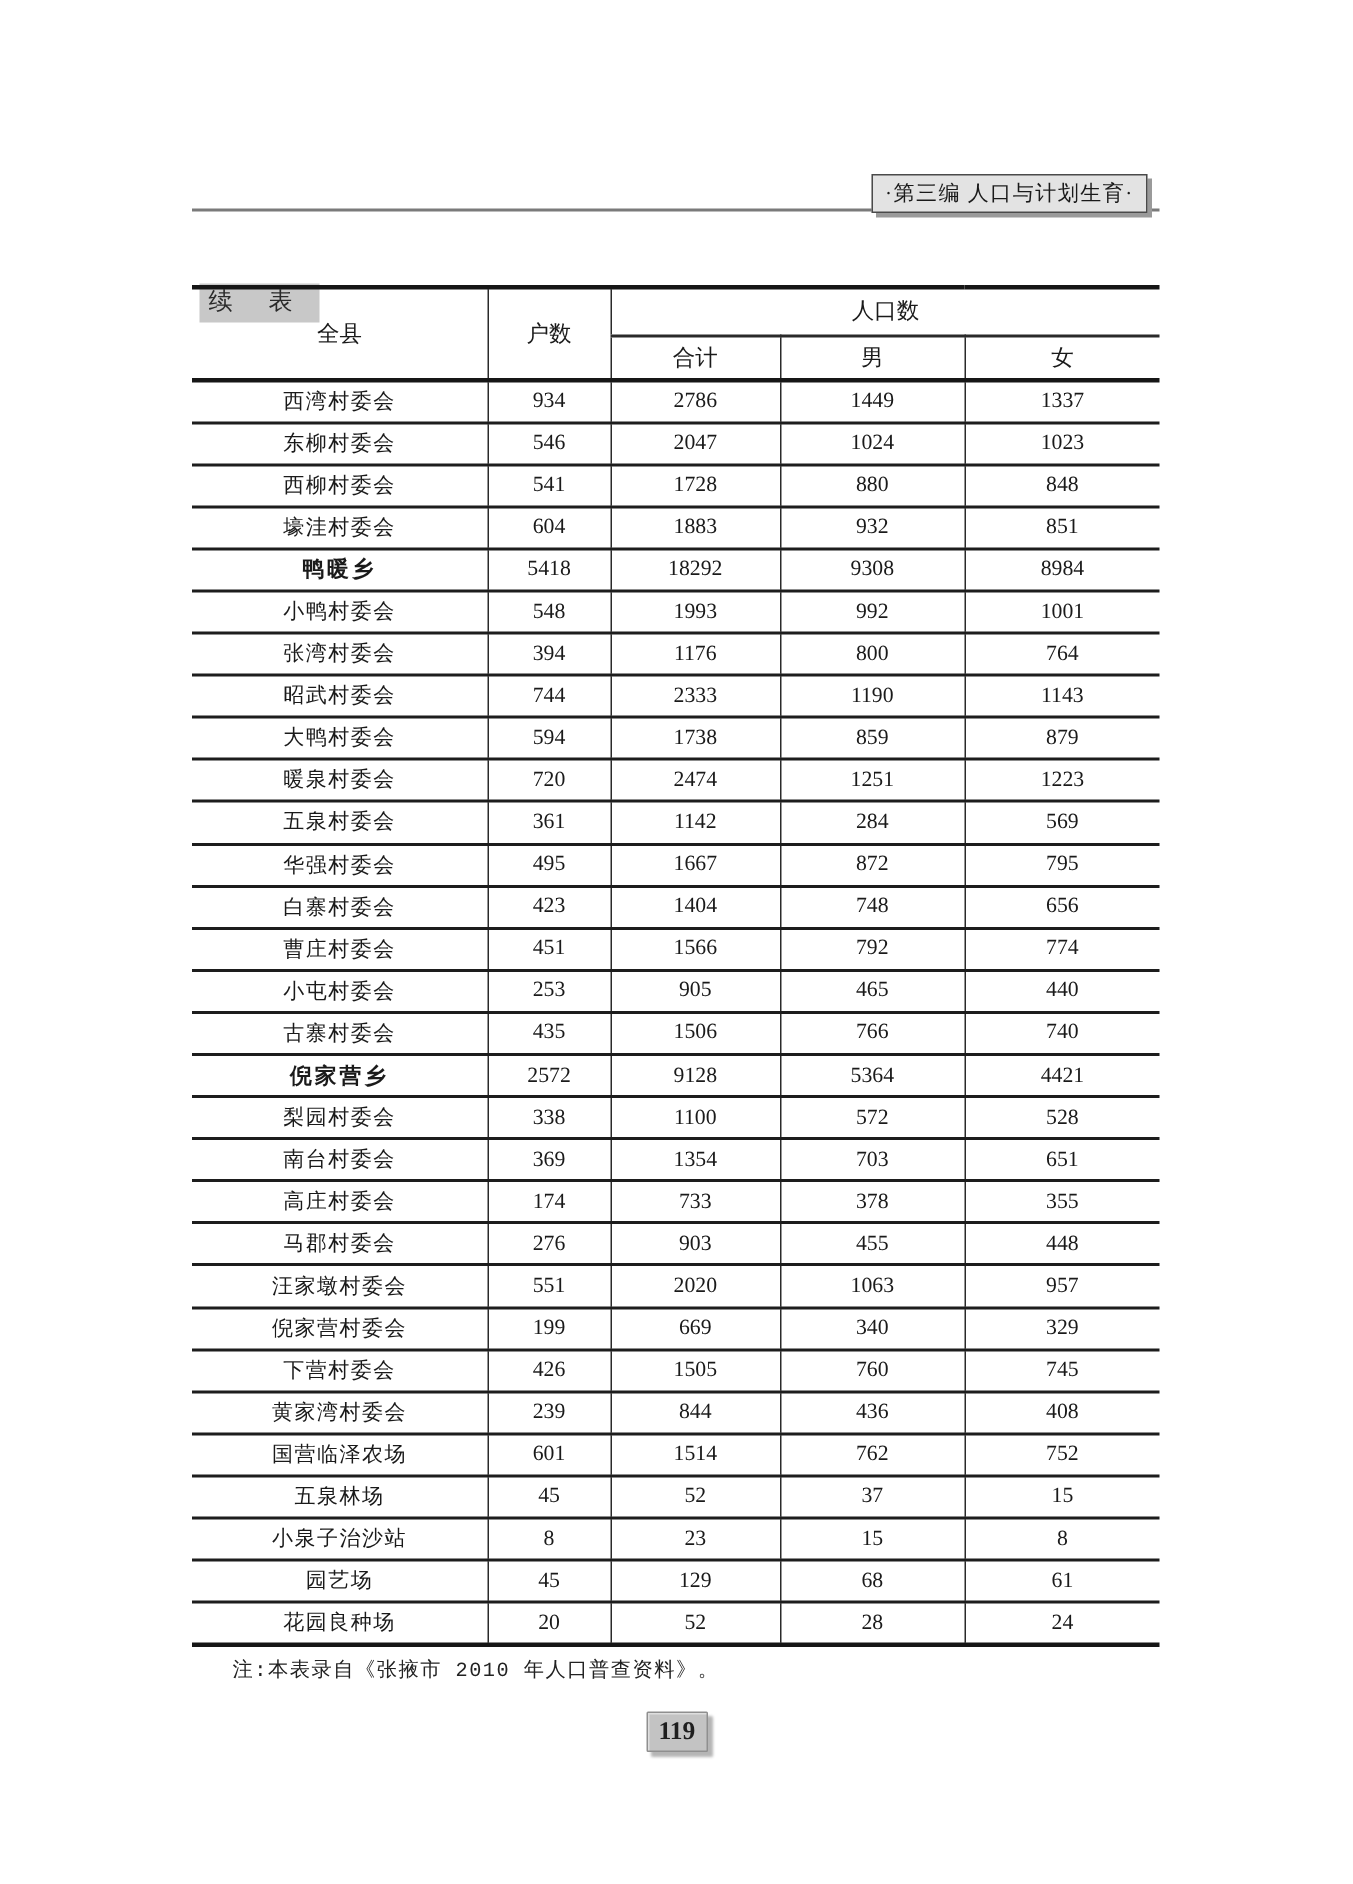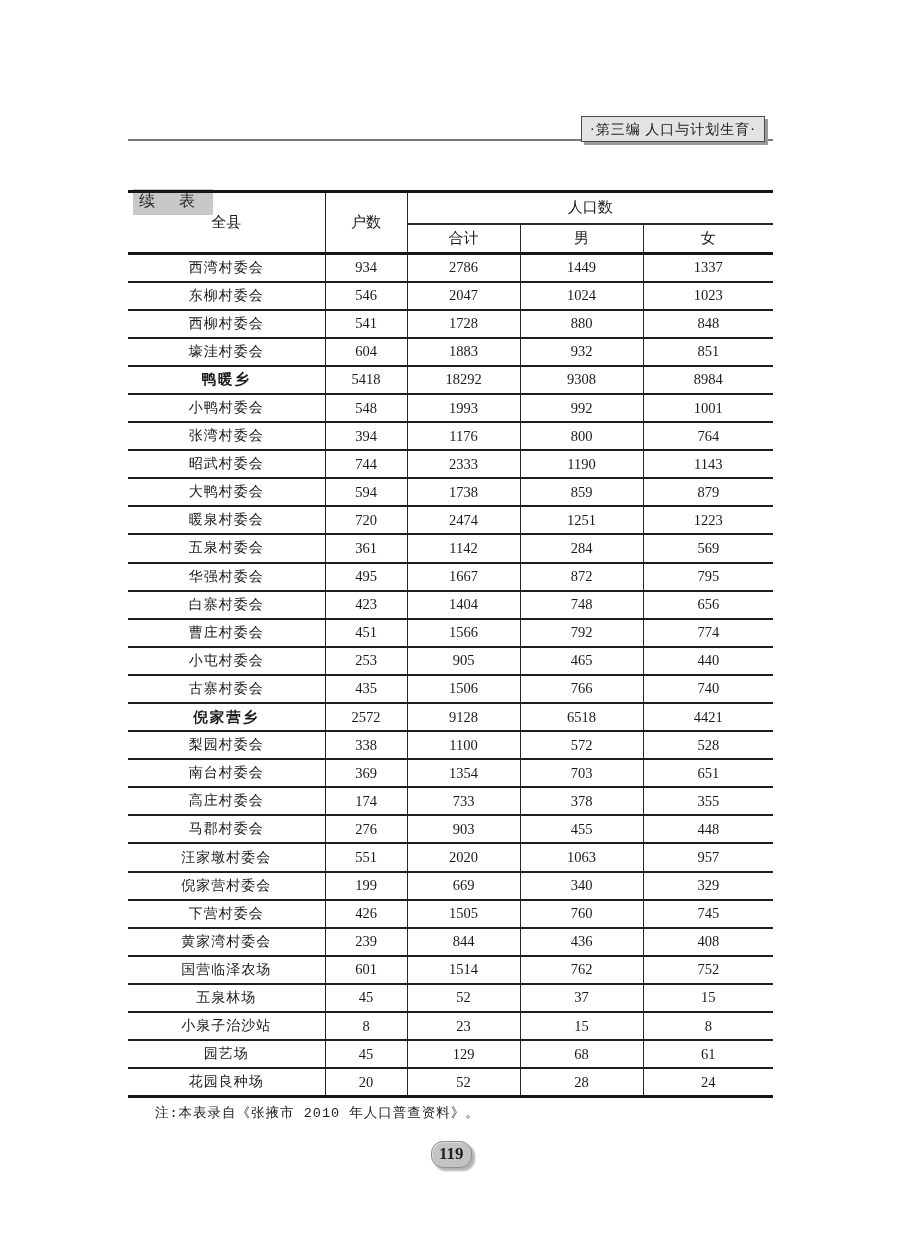--- a/index.html
+++ b/index.html
@@ -116,21 +116,21 @@
   .page-number {
     position: absolute;
     left: 431px;
     top: 1141px;
     min-width: 38px;
     box-sizing: border-box;
     padding: 2px 7px 3px 7px;
     text-align: center;
     background: #c3c3c3;
     border: 1px solid #8f8f8f;
-    border-radius: 12px;
+    border-radius: 1px;
     box-shadow: 3px 3px 2px #b5b5b5, inset 1px 1px 0 #dedede;
     font-weight: bold;
     font-size: 17px;
     color: #1f1f1f;
   }
 </style>
 </head>
 <body>
 
 <div class="page">
@@ -271,21 +271,21 @@
     <td class="name-cell">古寨村委会</td>
     <td class="vline">435</td>
     <td class="vline">1506</td>
     <td class="vline">766</td>
     <td class="vline">740</td>
   </tr>
           <tr class="section-row">
     <td class="name-cell">倪家营乡</td>
     <td class="vline">2572</td>
     <td class="vline">9128</td>
-    <td class="vline">6518</td>
+    <td class="vline">5364</td>
     <td class="vline">4421</td>
   </tr>
           <tr>
     <td class="name-cell">梨园村委会</td>
     <td class="vline">338</td>
     <td class="vline">1100</td>
     <td class="vline">572</td>
     <td class="vline">528</td>
   </tr>
           <tr>

